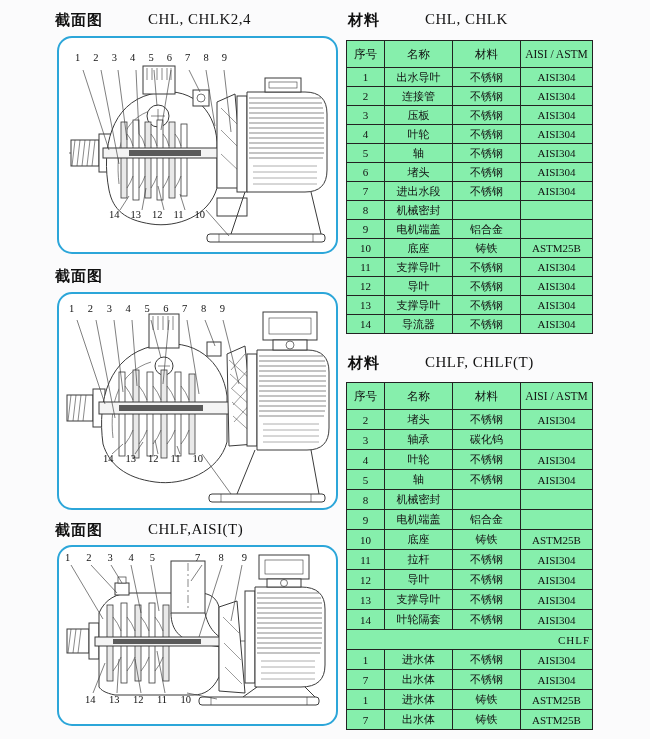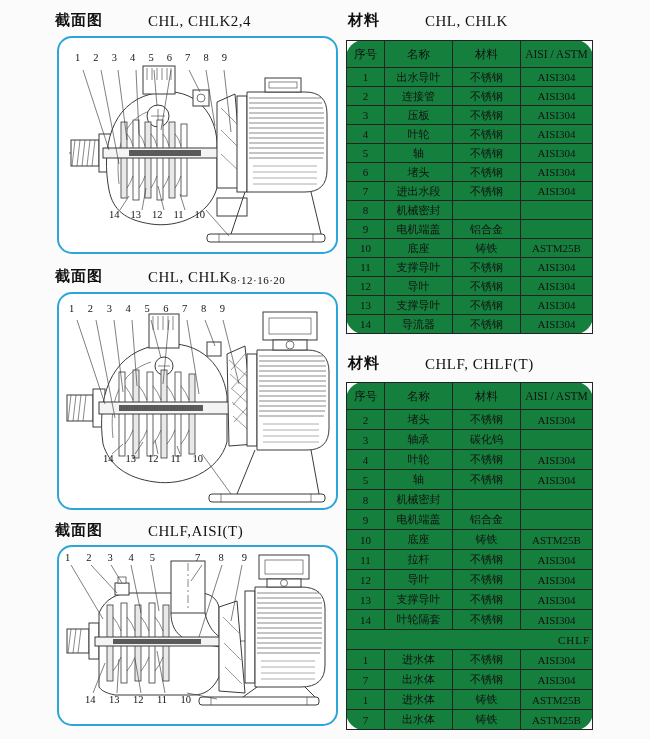--- a/index.html
+++ b/index.html
@@ -4,42 +4,42 @@
 <style>
   html,body{margin:0;padding:0;}
   body{
     width:650px;height:739px;position:relative;overflow:hidden;
     background:#fbfbfc;
     font-family:"Liberation Serif","DejaVu Serif",serif;
     color:#111;
   }
   
   .sec-title{
-    position:absolute;display:flex;align-items:flex-end;gap:9px;white-space:nowrap;
+    position:absolute;display:flex;align-items:flex-start;gap:9px;white-space:nowrap;
   }
   .sec-title .zh{
     font-weight:700;font-size:15px;letter-spacing:1px;
     font-family:"Liberation Sans","DejaVu Sans",sans-serif;
   }
   .sec-title .model{font-size:15px;letter-spacing:0.5px;margin-left:36px;}
   .sec-title .model-sub{font-size:11px;letter-spacing:0.5px;position:relative;top:2px;}
   
   .dbox{
     position:absolute;background:#ffffff;
     border:2px solid #2ca6d9;border-radius:15px;
   }
   .dbox svg{position:absolute;left:0;top:0;}
   .co-row{
     position:absolute;display:flex;justify-content:space-between;
     font-size:10.5px;color:#111;line-height:1;
   }
   .co-row span{display:inline-block;}
   
   .tbl{
-    position:absolute;border-collapse:collapse;table-layout:fixed;background:#15803d;border-radius:18px;
+    position:absolute;border-collapse:collapse;table-layout:fixed;background:#86efac;
   }
   .tbl th,.tbl td{
     border:1px solid #222;text-align:center;vertical-align:middle;
     font-size:11px;padding:0 2px;overflow:hidden;white-space:nowrap;
     font-family:"Liberation Serif","DejaVu Serif",serif;
   }
   .tbl thead th{height:26px;font-size:11.5px;font-weight:400;}
   .tbl-1 td{height:18px;}
   .tbl-2 td{height:19px;}
   .tbl td.span-row{letter-spacing:1px;text-align:right;}
@@ -172,21 +172,20 @@
       <span>14</span>
       <span>13</span>
       <span>12</span>
       <span>11</span>
       <span>10</span>
     </div>
 </div>
 
 <div class="sec-title" style="left:55px;top:267px;">
   <span class="zh">截面图</span>
-  <span class="model"><span>CHL, CHLK</span><span class="model-sub">8·12·16·20</span></span>
 </div>
 
 <div class="dbox" style="left:57px;top:292px;width:277px;height:214px;">
   <svg width="277" height="214" viewBox="0 0 277 214">
     <g stroke="#3b3b3b" fill="none" stroke-width="1">
       <line x1="8" y1="114" x2="268" y2="114" stroke-width="0.7" stroke-dasharray="11 3 2 3"></line>
 
       <rect x="8" y="101" width="26" height="26" fill="#fff"></rect>
       <line x1="12" y1="101" x2="9" y2="127" stroke-width="0.6"></line>
         <line x1="17" y1="101" x2="14" y2="127" stroke-width="0.6"></line>

